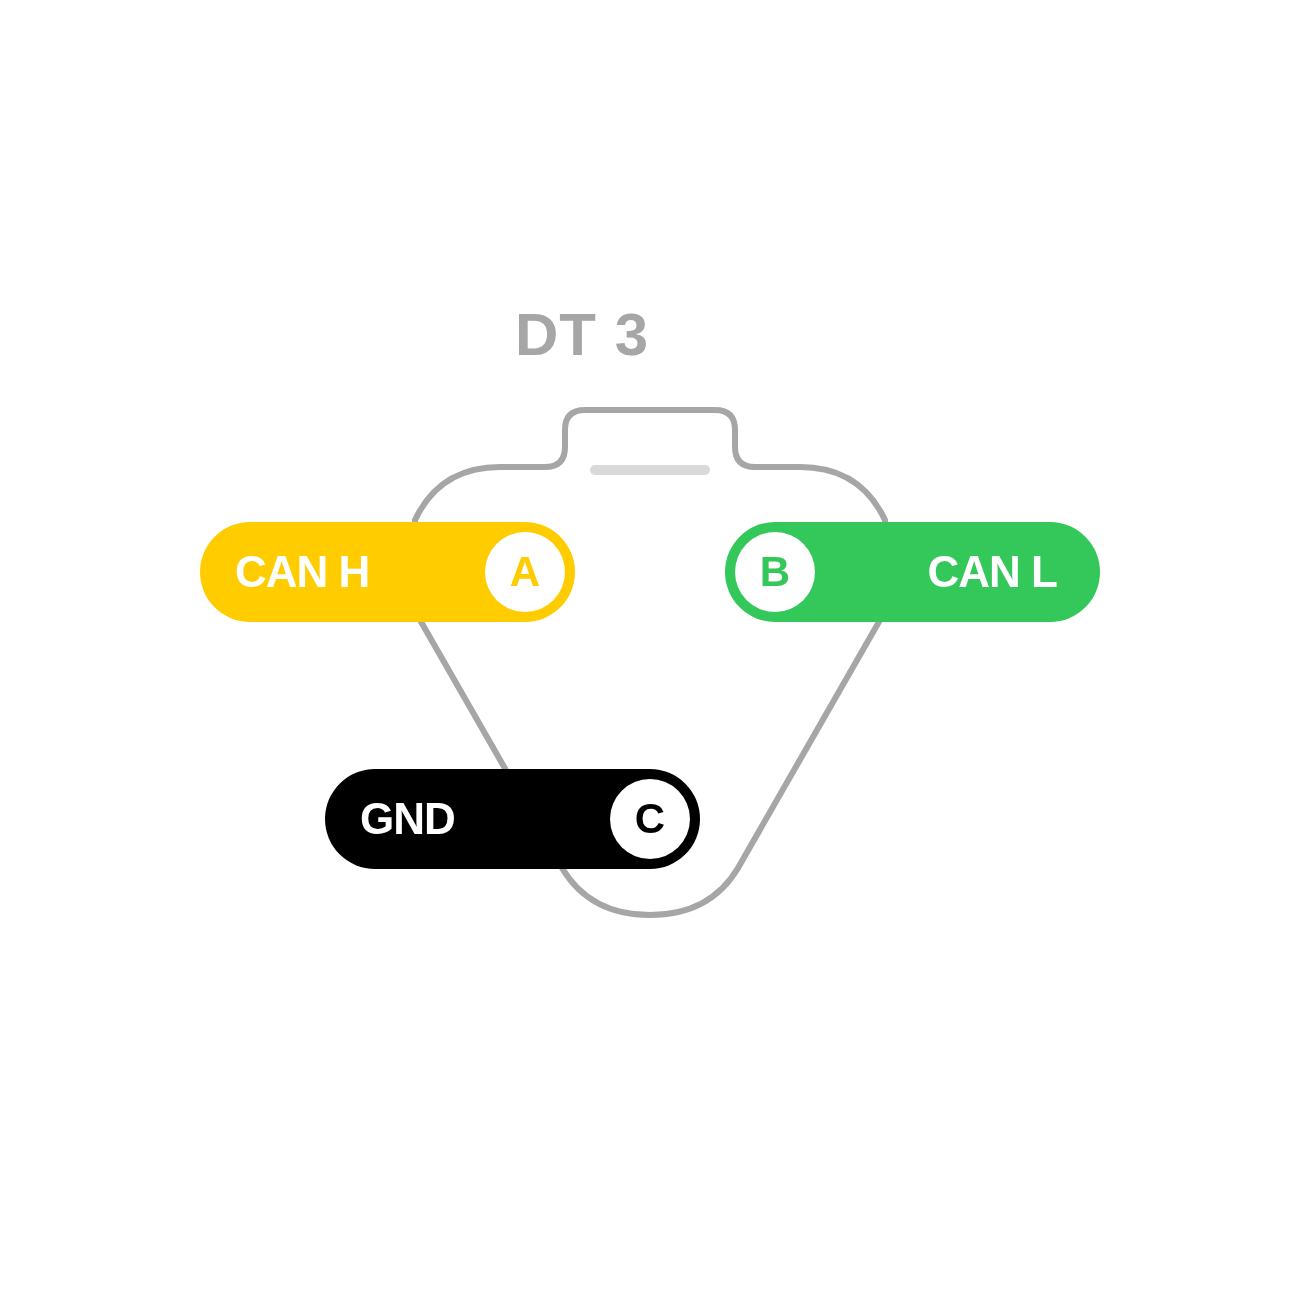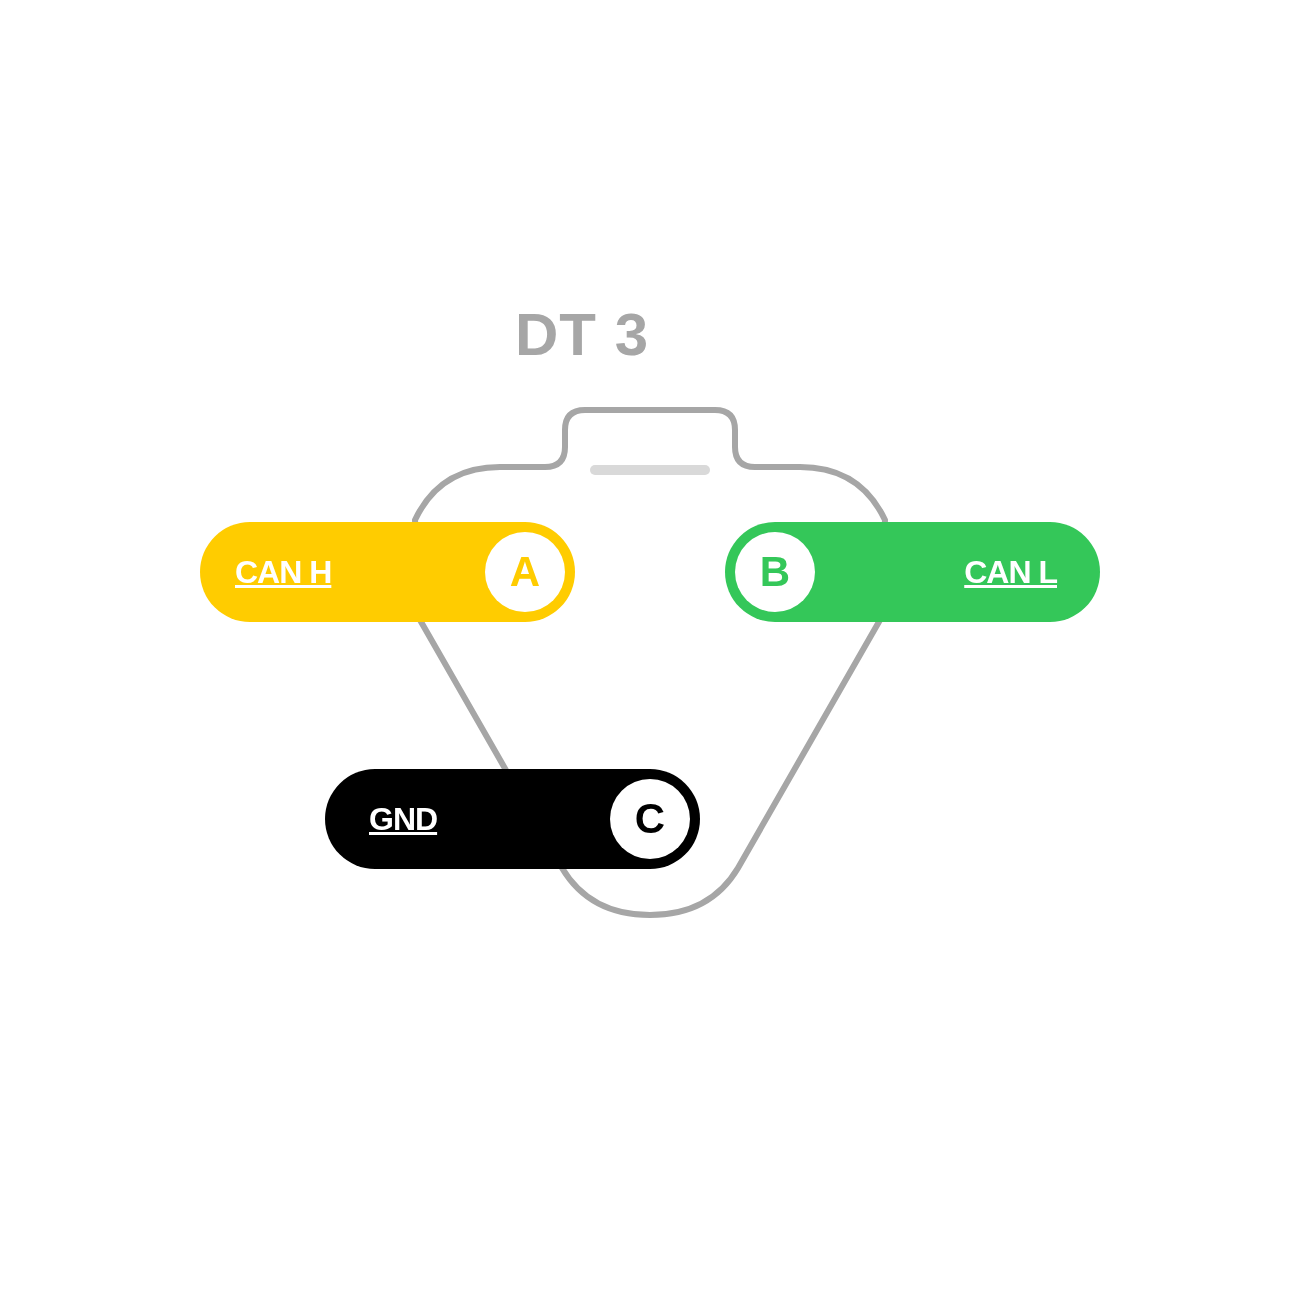--- a/index.html
+++ b/index.html
@@ -3,21 +3,21 @@
   <meta charset="utf-8">
   <style>
     html, body { margin: 0; padding: 0; background: #ffffff; }
     body { width: 1300px; height: 1300px; position: relative; overflow: hidden;
            font-family: "Liberation Sans", sans-serif; }
     .title { position: absolute; left: 0; width: 1164px; top: 300px; text-align: center;
              font-size: 60px; font-weight: bold; color: #a6a6a6; letter-spacing: 1px; }
     svg.outline { position: absolute; left: 0; top: 0; }
     .pill { position: absolute; height: 100px; border-radius: 50px; box-sizing: border-box;
             display: flex; align-items: center; }
-    .pill .label { font-size: 32px; font-weight: bold; color: #ffffff; letter-spacing: -1px; text-decoration: underline; }
+    .pill .label { font-size: 44px; font-weight: bold; color: #ffffff; letter-spacing: -1px; }
     .pill .pin { position: absolute; top: 10px; width: 80px; height: 80px; border-radius: 50%;
                  background: #ffffff; display: flex; align-items: center; justify-content: center;
                  font-size: 42px; font-weight: bold; }
   </style>
 </head>
 <body>
 
 <div class="title">DT 3</div>
 
 <svg class="outline" width="1300" height="1300">
@@ -29,15 +29,15 @@
   <span class="label" style="margin-left:35px;">CAN H</span>
   <span class="pin" style="left:285px; color:#ffcc00;">A</span>
 </div>
 
 <div class="pill" style="left:725px; top:522px; width:375px; background:#34c759; justify-content:flex-end;">
   <span class="pin" style="left:10px; color:#34c759;">B</span>
   <span class="label" style="margin-right:43px;">CAN L</span>
 </div>
 
 <div class="pill" style="left:325px; top:769px; width:375px; background:#000000;">
-  <span class="label" style="margin-left:44px;">GND</span>
+  <span class="label" style="margin-left:35px;">GND</span>
   <span class="pin" style="left:285px; color:#000000;">C</span>
 </div>
 
 </body></html>

